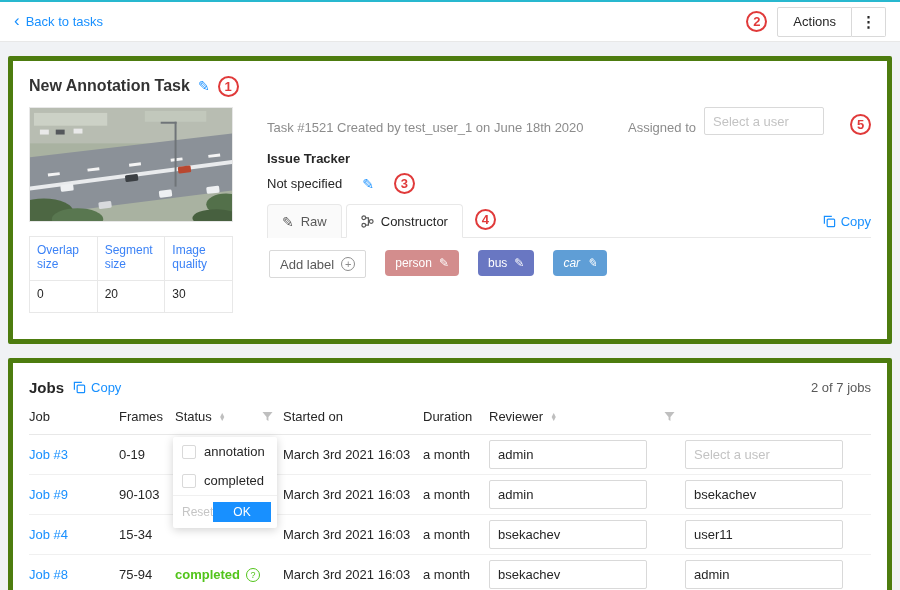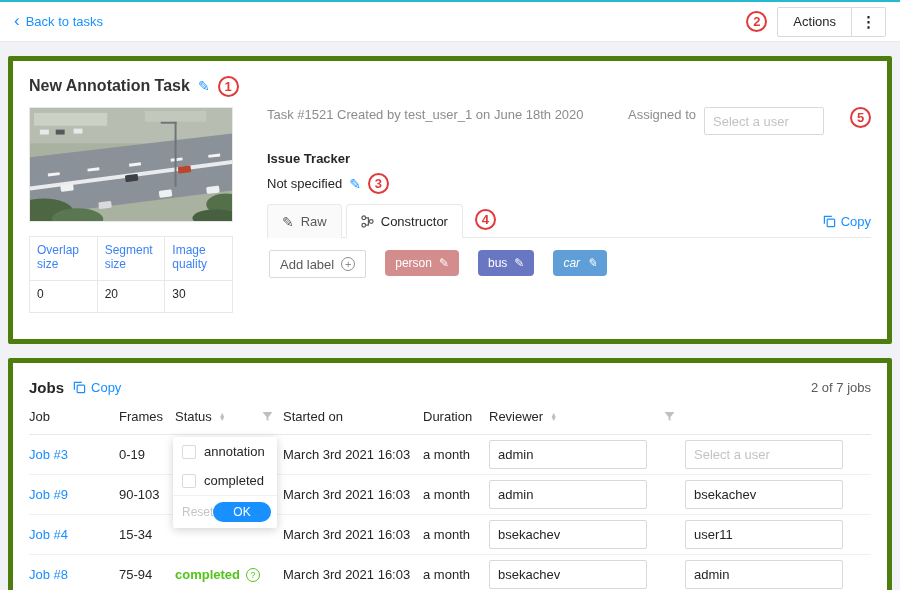--- a/index.html
+++ b/index.html
@@ -31,29 +31,29 @@
   .task-title{font-size:16px;font-weight:bold;color:#333}
   .pencil{color:#1890ff;font-size:14px;cursor:pointer}
   .main-cols{display:flex;margin-top:8px}
   .left-col{width:204px;flex:none}
   .thumb{width:204px;height:115px;display:block;border:1px solid #e8e8e8}
   .params{border-collapse:collapse;margin-top:14px;width:204px;table-layout:fixed}
   .params td{border:1px solid #e8e8e8;padding:6px 7px;font-size:12px;vertical-align:top}
   .params .ph{color:#3b82f6;height:44px}
   .params .pv{color:#262626;height:32px}
   .right-col{flex:1;margin-left:34px;min-width:0}
-  .meta-row{display:flex;align-items:flex-start;gap:8px;color:#8c8c8c}
+  .meta-row{display:flex;align-items:flex-end;gap:8px;color:#8c8c8c}
   .meta-text{flex:1}
   .assign-label{color:#8c8c8c}
   .tinput{height:28px;border:1px solid #d9d9d9;border-radius:2px;padding:0 8px;font-size:13px;
     font-family:"Liberation Sans",sans-serif;color:#262626;background:#fff;outline:none}
   .tinput::placeholder{color:#c3c3c3}
   .assign-input{width:120px}
   .issue-label{font-weight:bold;margin-top:16px}
-  .issue-row{display:flex;align-items:center;gap:7px;margin-top:7px}
+  .issue-row{display:flex;align-items:center;gap:20px;margin-top:7px}
   .tabs-wrap{margin-top:10px}
   .tabbar{display:flex;align-items:flex-end;border-bottom:1px solid #e8e8e8}
   .tab{display:flex;align-items:center;gap:7px;height:34px;padding:0 14px;border:1px solid #e8e8e8;
     border-bottom:none;border-radius:4px 4px 0 0;cursor:pointer;background:#fafafa;color:#595959;margin-bottom:-1px}
   .tab.active{background:#fff;color:#262626;border-bottom:1px solid #fff}
   .tab + .tab{margin-left:4px}
   .tabbar .circ{margin-left:12px;margin-bottom:7px}
   .copy-link{margin-left:auto;color:#1890ff;display:flex;align-items:center;gap:5px;cursor:pointer;margin-bottom:8px}
   .tab-content{padding:12px 2px;display:flex;align-items:flex-start;gap:19px}
   .add-label-btn{display:flex;align-items:center;gap:7px;border:1px solid #d9d9d9;border-radius:2px;
@@ -83,21 +83,21 @@
     border:1px solid #52c41a;border-radius:50%;font-size:9px;font-weight:normal;color:#52c41a}
   .cell-input{width:158px;height:29px}
 
   
   .filter-pop{position:absolute;left:160px;top:74px;width:104px;background:#fff;border-radius:2px;
     box-shadow:0 2px 10px rgba(0,0,0,.18);z-index:20}
   .fitem{display:flex;align-items:center;gap:8px;padding:7px 9px;cursor:pointer}
   .cbox{width:14px;height:14px;border:1px solid #d9d9d9;border-radius:2px;background:#fff;flex:none}
   .ffoot{display:flex;align-items:center;justify-content:space-between;border-top:1px solid #f0f0f0;padding:6px 9px}
   .reset{color:#c5c5c5;font-size:12px;cursor:default}
-  .okbtn{background:#1890ff;color:#fff;border:none;border-radius:10px;font-size:12px;padding:3px 20px;cursor:pointer;
+  .okbtn{background:#1890ff;color:#fff;border:none;border-radius:0;font-size:12px;padding:3px 20px;cursor:pointer;
     font-family:"Liberation Sans",sans-serif}
 </style>
 </head>
 <body>
 
 <div class="topbar">
   <div class="back">
     <span class="chev">‹</span>
     <span>Back to tasks</span>
   </div>

